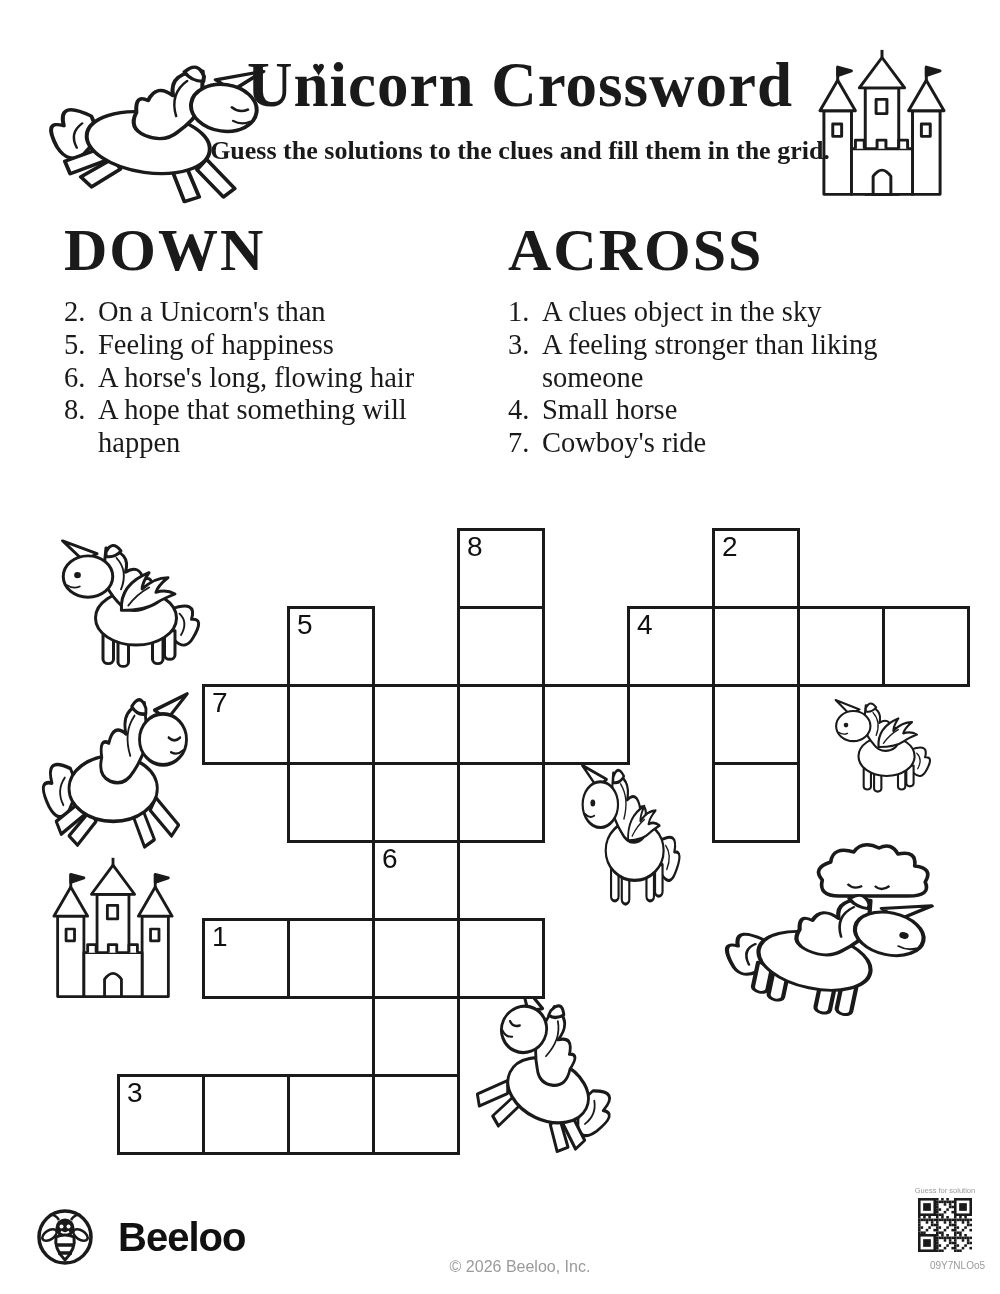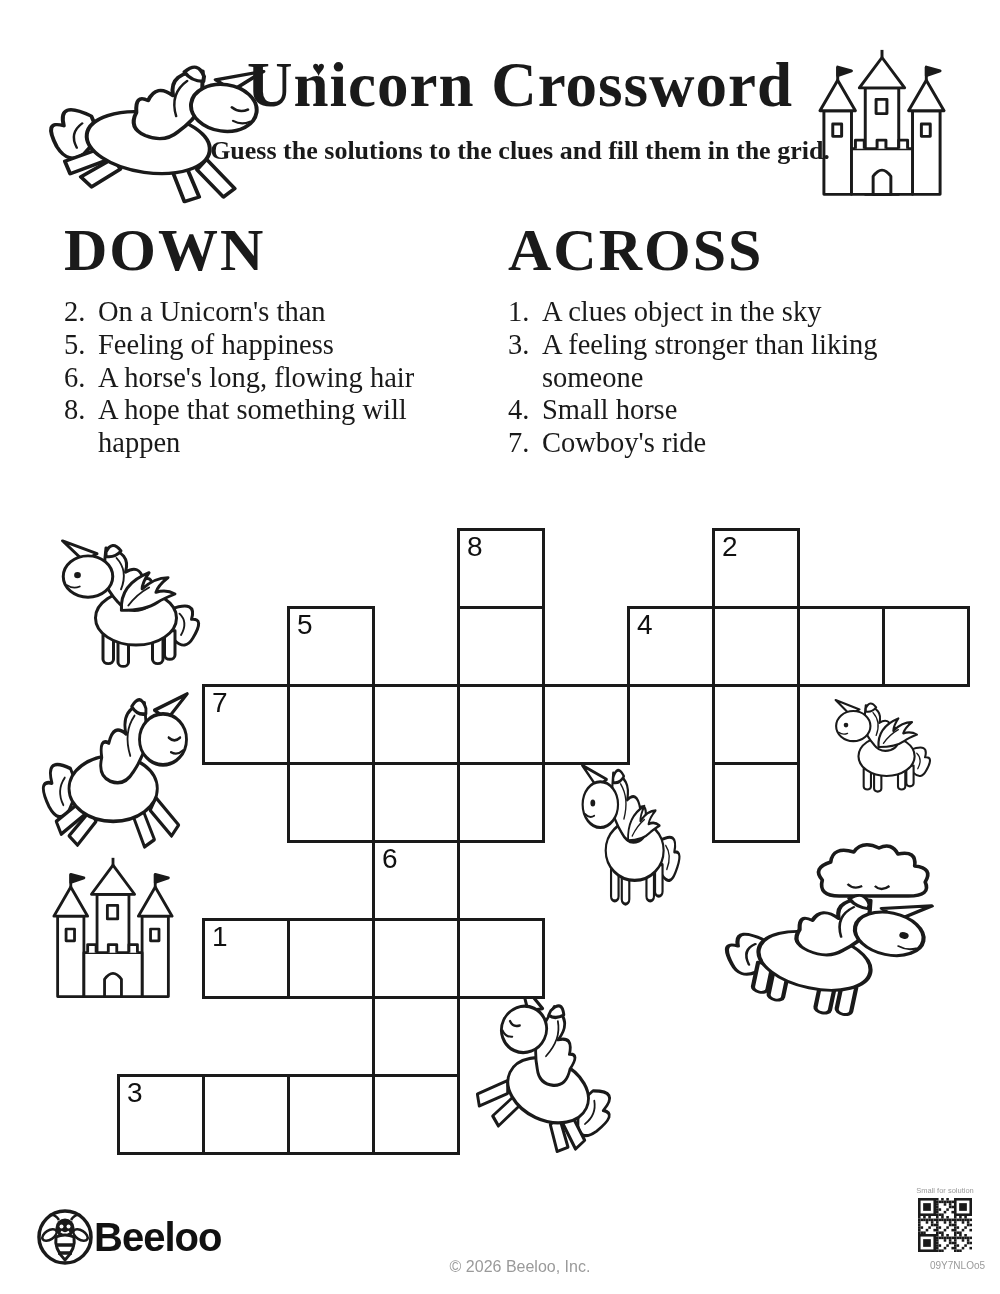--- a/index.html
+++ b/index.html
@@ -19,21 +19,21 @@
   .clue-num{width:34px;flex:none;}
   .clue-text{flex:1;}
   
   .grid{position:absolute;left:0;top:0;width:100%;height:100%;}
   .cw-cell{position:absolute;box-sizing:border-box;border:3px solid #1a1a1a;background:#fff;}
   .cw-num{position:absolute;top:1px;left:7px;font-family:"Liberation Sans",sans-serif;
           font-size:28px;line-height:1.1;color:#111;font-weight:400;}
   
   .illus{position:absolute;}
   
-  .brand{position:absolute;left:36px;top:1208px;display:flex;align-items:center;gap:0;}
+  .brand{position:absolute;left:36px;top:1208px;display:flex;align-items:center;gap:24px;}
   .brand-name{font-family:"Liberation Sans",sans-serif;font-weight:700;font-size:40px;color:#111;letter-spacing:-1px;}
   .copyright{position:absolute;left:0;right:0;top:1258px;text-align:center;
              font-family:"Liberation Sans",sans-serif;font-size:16px;color:#9a9a9a;}
   .qr-block{position:absolute;left:914px;top:1186px;width:62px;text-align:center;
             font-family:"Liberation Sans",sans-serif;color:#9a9a9a;}
   .qr-caption{font-size:7.5px;white-space:nowrap;margin-bottom:3px;}
   .qr-code-text{font-size:10px;margin-top:4px;white-space:nowrap;margin-left:16px;}
 </style>
 </head>
 <body>
@@ -251,21 +251,21 @@
   <div class="brand">
     <svg width="58" height="58" viewBox="0 0 58 58">
         <use href="#bee"></use>
       </svg>
     <span class="brand-name">Beeloo</span>
   </div>
 
   <div class="copyright">© 2026 Beeloo, Inc.</div>
 
   <div class="qr-block">
-    <div class="qr-caption">Small for solution</div>
+    <div class="qr-caption">Guess for solution</div>
     <svg id="qr" width="54" height="54" viewBox="0 0 54 54">
         <rect x="18.00" y="0.00" width="2.57" height="2.57" fill="#1a1a1a"></rect>
         <rect x="23.14" y="0.00" width="2.57" height="2.57" fill="#1a1a1a"></rect>
         <rect x="28.29" y="0.00" width="2.57" height="2.57" fill="#1a1a1a"></rect>
         <rect x="18.00" y="2.57" width="2.57" height="2.57" fill="#1a1a1a"></rect>
         <rect x="20.57" y="2.57" width="2.57" height="2.57" fill="#1a1a1a"></rect>
         <rect x="23.14" y="2.57" width="2.57" height="2.57" fill="#1a1a1a"></rect>
         <rect x="25.71" y="2.57" width="2.57" height="2.57" fill="#1a1a1a"></rect>
         <rect x="28.29" y="2.57" width="2.57" height="2.57" fill="#1a1a1a"></rect>
         <rect x="30.86" y="2.57" width="2.57" height="2.57" fill="#1a1a1a"></rect>

